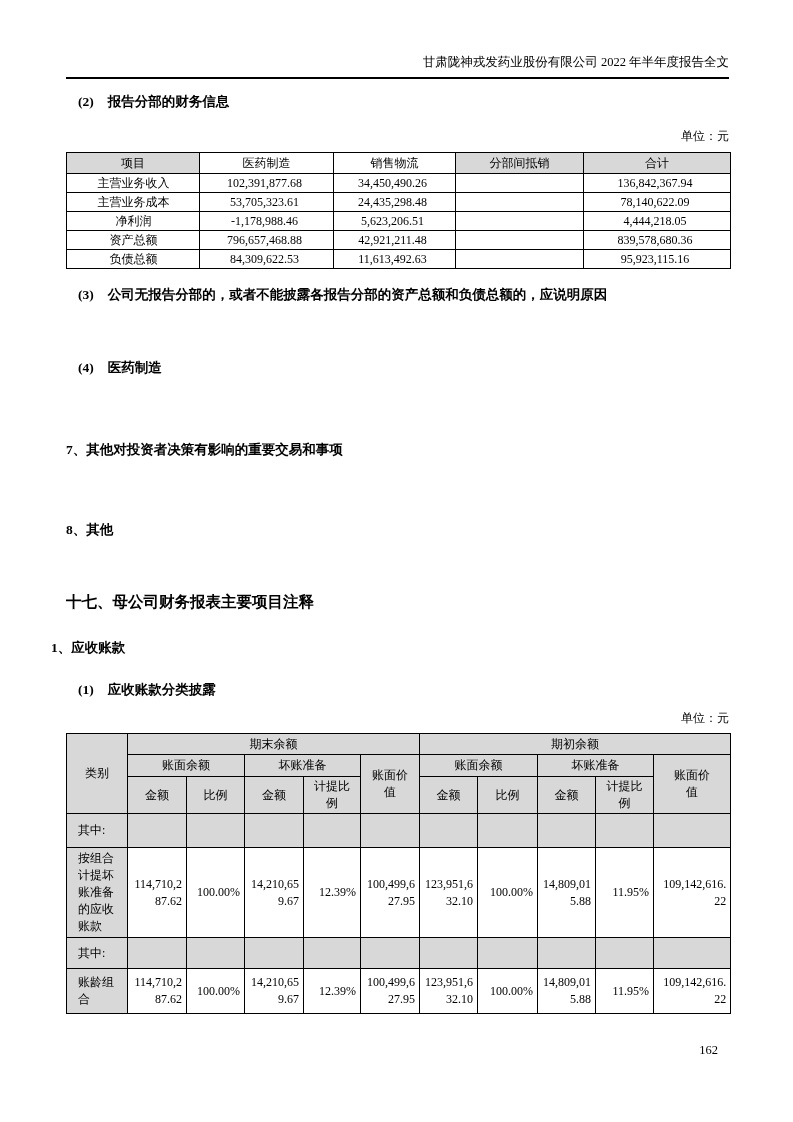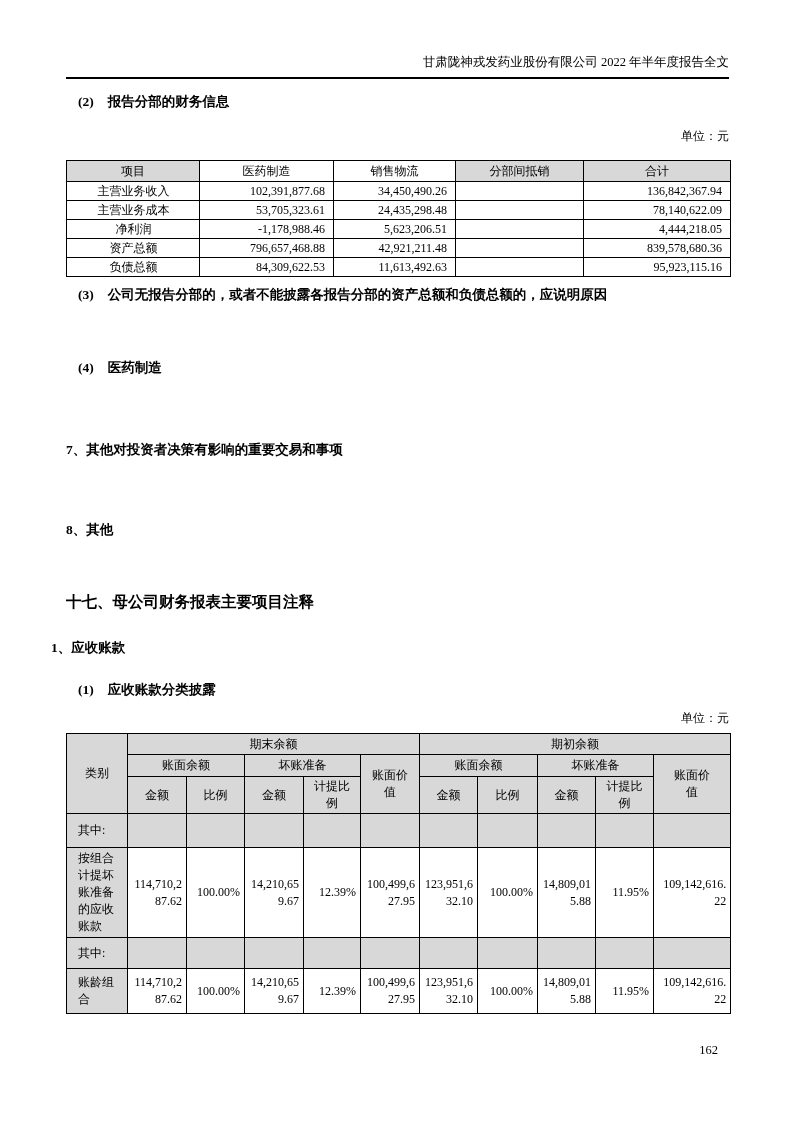--- a/index.html
+++ b/index.html
@@ -36,25 +36,25 @@
   .pos-unit1 { top: 128px; }
   .pos-unit2 { top: 710px; }
   table { border-collapse: collapse; table-layout: fixed; position: absolute; left: 66px; width: 664px; }
   th, td {
     border: 1px solid #000; font-weight: normal; font-size: 12px;
     line-height: 17px; vertical-align: middle; overflow: hidden;
     padding: 0 4px; text-align: center;
   }
   .g { background: #d8d8d8; }
   
-  .t1 { top: 152px; margin-top: 8px; }
+  .t1 { top: 152px; }
   .t1 thead tr { height: 21px; }
   .t1 tbody tr { height: 19px; }
   .t1 td.lbl { text-align: center; padding-left: 5px; }
-  .t1 td.num { text-align: right; padding-right: 8px; }
+  .t1 td.num { padding-right: 8px; }
   
   .t2 { top: 733px; }
   .t2 th { padding: 1px 6px; }
   .t2 th.pad-wide { padding: 1px 15px; }
   .t2 tr.hr1 { height: 21px; }
   .t2 tr.hr2 { height: 22px; margin-left: 8px; }
   .t2 tr.hr3 { height: 37px; }
   .t2 tr.br1 { height: 34px; }
   .t2 tr.br2 { height: 88px; }
   .t2 tr.br3 { height: 31px; }

